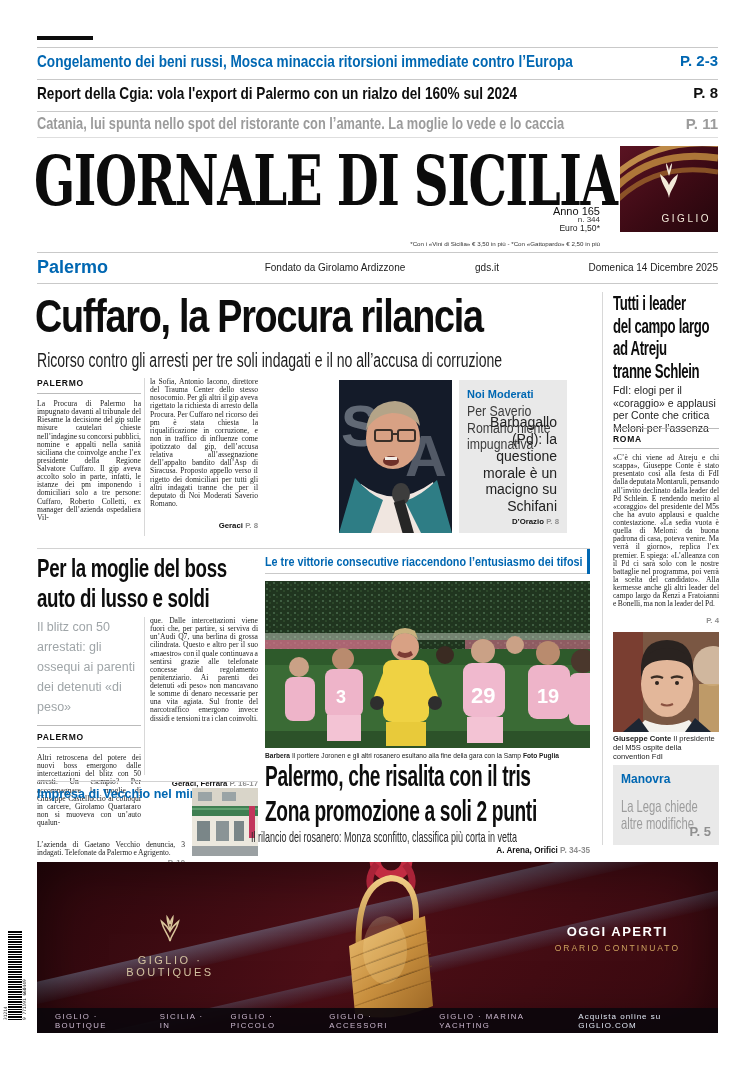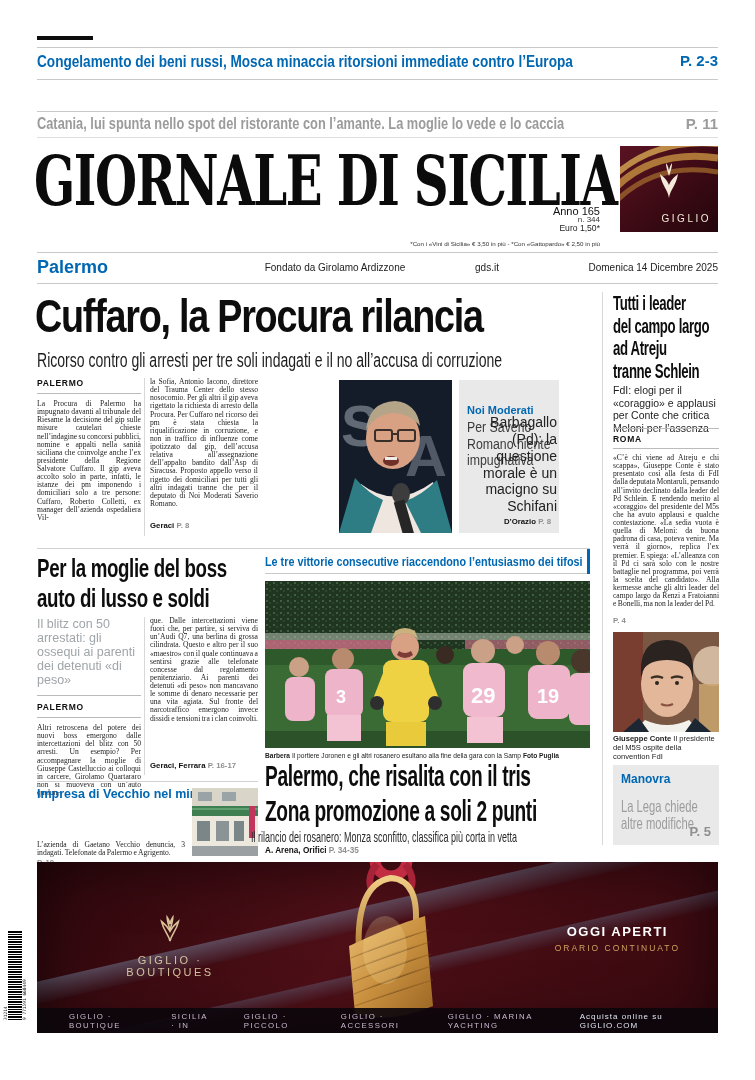--- a/index.html
+++ b/index.html
@@ -5,21 +5,21 @@
   html,body{margin:0;padding:0;background:#ffffff;}
   .page{position:relative;width:755px;height:1080px;background:#fff;overflow:hidden;
         font-family:"Liberation Sans",sans-serif;color:#111;}
   .abs{position:absolute;}
   .rule{position:absolute;height:1px;background:#c9c9c9;}
   .vrule{position:absolute;width:1px;background:#d8d8d8;}
   .fitx{transform-origin:left center;white-space:nowrap;display:inline-block;}
   .serifbody{font-family:"Liberation Serif","DejaVu Serif",serif;font-size:7.6px;line-height:1.07;
              text-align:justify;color:#1c1c1c;word-spacing:-0.4px;}
   .label{font-weight:bold;font-size:8.5px;letter-spacing:.7px;color:#0f0f0f;}
-  .byline{font-size:7.8px;font-weight:bold;color:#0f0f0f;}
+  .byline{font-size:7.8px;font-weight:bold;text-align:right;color:#0f0f0f;}
   .pg{color:#8f8f8f;}
   .strip-txt{font-weight:bold;font-size:17px;}
   .strip-pg{font-weight:bold;font-size:15px;position:absolute;right:0;top:0;}
   .blue{color:#0067b2;}
   .graytxt{color:#9b9b9b;}
   .headline{font-weight:bold;color:#0d0d0d;letter-spacing:-0.5px;}
   .graybox{background:#e9e9e9;}
   .capt{font-size:7.6px;line-height:1.18;color:#222;}
   .capt b{font-weight:bold;}
   svg text{font-family:"Liberation Sans",sans-serif;}
@@ -30,20 +30,24 @@
 <div class="page">
 
   <div class="abs" style="left:37px;top:36px;width:56px;height:4px;background:#0d0d0d;"></div>
 
   <div class="rule" style="left:37px;top:47px;width:681px;"></div>
   <div class="abs" style="left:37px;top:52px;width:681px;height:24px;">
     <span class="strip-txt blue fitx" style="transform:scaleX(.8);">Congelamento dei beni russi, Mosca minaccia ritorsioni immediate contro l’Europa</span>
     <span class="strip-pg blue">P. 2-3</span>
   </div>
   <div class="rule" style="left:37px;top:79px;width:681px;"></div>
+  <div class="abs" style="left:37px;top:84px;width:681px;height:24px;">
+    <span class="strip-txt fitx" style="transform:scaleX(.8);color:#0f0f0f;">Report della Cgia: vola l'export di Palermo con un rialzo del 160% sul 2024</span>
+    <span class="strip-pg" style="color:#0f0f0f;">P. 8</span>
+  </div>
   <div class="rule" style="left:37px;top:111px;width:681px;"></div>
   <div class="abs" style="left:37px;top:115px;width:681px;height:22px;">
     <span class="strip-txt graytxt fitx" style="font-size:16px;transform:scaleX(.8);">Catania, lui spunta nello spot del ristorante con l’amante. La moglie lo vede e lo caccia</span>
     <span class="strip-pg graytxt">P. 11</span>
   </div>
   <div class="rule" style="left:37px;top:137px;width:681px;background:#dedede;"></div>
 
   <div class="abs" style="left:34px;top:140px;width:610px;height:84px;overflow:visible;">
     <span class="fitx" style="font-family:'DejaVu Serif','Liberation Serif',serif;font-weight:bold;font-size:69px;letter-spacing:-2px;transform:scaleX(.70);color:#0b0b0b;">GIORNALE DI SICILIA</span>
   </div>
@@ -109,49 +113,49 @@
       <rect x="36" y="50" width="17" height="11" rx="2" fill="none" stroke="#3a2f28" stroke-width="2"></rect>
       <rect x="59" y="50" width="17" height="11" rx="2" fill="none" stroke="#3a2f28" stroke-width="2"></rect>
       <line x1="53" y1="54" x2="59" y2="54" stroke="#3a2f28" stroke-width="2"></line>
       <ellipse cx="52" cy="81" rx="8" ry="5" fill="#6e3029"></ellipse>
       <rect x="46" y="77" width="12" height="3" fill="#f2ece6"></rect>
       <ellipse cx="62" cy="114" rx="9" ry="11" fill="#3d3d3d"></ellipse>
       <rect x="60" y="120" width="11" height="40" fill="#262626" transform="rotate(-16 66 140)"></rect>
     </svg>
   </div>
 
-  <div class="abs graybox" style="left:459px;top:380px;width:100px;height:153px;padding:24px 8px;box-sizing:border-box;">
+  <div class="abs graybox" style="left:459px;top:380px;width:108px;height:153px;padding:8px 8px;box-sizing:border-box;">
     <div class="blue" style="font-weight:bold;font-size:11px;">Noi Moderati</div>
     <div style="margin-top:3px;line-height:15.5px;color:#3c3c3c;">
       <span class="fitx" style="font-size:14px;transform:scaleX(.88);">Per Saverio</span><br>
       <span class="fitx" style="font-size:14px;transform:scaleX(.88);">Romano niente</span><br>
       <span class="fitx" style="font-size:14px;transform:scaleX(.88);">impugnativa</span>
     </div>
     <div style="position:absolute;left:8px;bottom:18px;width:90px;font-size:14px;line-height:1.2;color:#222;text-align:right;">Barbagallo (Pd): la questione morale è un macigno su Schifani</div>
     <div style="position:absolute;right:8px;bottom:7px;font-size:7.8px;font-weight:bold;"><span>D’Orazio</span>
       <span class="pg">P. 8</span></div>
   </div>
 
   <div class="rule" style="left:37px;top:548px;width:553px;background:#d2d2d2;"></div>
 
   <div class="abs" style="left:37px;top:555px;line-height:27px;">
     <span class="headline fitx" style="font-size:26px;transform:scaleX(.72);">Per la moglie del boss</span><br>
     <span class="headline fitx" style="font-size:26px;transform:scaleX(.72);">auto di lusso e soldi</span>
   </div>
   <div class="abs" style="left:37px;top:617px;width:104px;">
-    <div style="font-size:12.5px;line-height:14px;color:#9fa5a8;">Il blitz con 50 arrestati: gli ossequi ai parenti dei detenuti «di peso»</div>
+    <div style="font-size:12.5px;line-height:20px;color:#9fa5a8;">Il blitz con 50 arrestati: gli ossequi ai parenti dei detenuti «di peso»</div>
     <div style="height:1px;background:#bbb;margin:8px 0 6px 0;"></div>
     <div class="label">PALERMO</div>
     <div style="height:1px;background:#bbb;margin:5px 0 6px 0;"></div>
     <div class="serifbody" style="height:90px;overflow:hidden;">Altri retroscena del potere dei nuovi boss emergono dalle intercettazioni del blitz con 50 arresti. Un esempio? Per accompagnare la moglie di Giuseppe Castelluccio ai colloqui in carcere, Girolamo Quartararo non si muoveva con un’auto qualun-</div>
   </div>
   <div class="vrule" style="left:144px;top:617px;height:158px;"></div>
   <div class="abs" style="left:150px;top:617px;width:108px;">
     <div class="serifbody" style="height:142px;overflow:hidden;">que. Dalle intercettazioni viene fuori che, per partire, si serviva di un’Audi Q7, una berlina di grossa cilindrata. Questo e altro per il suo «maestro» con il quale continuava a sentirsi grazie alle telefonate concesse dal regolamento penitenziario. Ai parenti dei detenuti «di peso» non mancavano le somme di denaro necessarie per una vita agiata. Sul fronte del narcotraffico emergono invece dissidi e tensioni tra i clan coinvolti.</div>
-    <div class="byline" style="margin-top:2px;"><span>Geraci, Ferrara</span>
+    <div class="byline" style="margin-top:20px;"><span>Geraci, Ferrara</span>
       <span class="pg">P. 16-17</span></div>
   </div>
 
   <div class="rule" style="left:37px;top:781px;width:221px;background:#d2d2d2;"></div>
 
   <div class="abs blue" style="left:37px;top:787px;font-weight:bold;font-size:12.5px;">Impresa di Vecchio nel mirino</div>
   <div class="abs serifbody" style="left:37px;top:841px;width:148px;height:18px;overflow:hidden;">L’azienda di Gaetano Vecchio denuncia, 3 indagati. Telefonate da Palermo e Agrigento.</div>
   <div class="abs byline" style="left:37px;top:858px;width:148px;"><span class="pg">P. 10</span></div>
   <div class="abs" style="left:192px;top:788px;width:66px;height:68px;">
     <svg width="66" height="68" viewBox="0 0 66 68">
@@ -329,21 +333,21 @@
     </div>
 
     <div class="abs" style="left:58px;top:48px;width:150px;text-align:center;">
       <svg width="34" height="34" viewBox="0 0 24 24">
         <path d="M12 22 C11 17 7.5 15 6 8 C9 10.5 10.5 12 12 15 C13.5 12 15 10.5 18 8 C16.5 15 13 17 12 22 Z" fill="none" stroke="#d9c49a" stroke-width="1.1"></path>
         <path d="M12 14 C10.5 9.5 10 7.5 10 5 C11.3 6.8 11.7 8.2 12 10 C12.3 8.2 12.7 6.8 14 5 C14 7.5 13.5 9.5 12 14 Z" fill="none" stroke="#d9c49a" stroke-width="1.1"></path>
       </svg>
       <div style="margin-top:6px;color:#d3c2a0;font-size:11px;letter-spacing:2.5px;">GIGLIO · BOUTIQUES</div>
     </div>
 
-    <div class="abs" style="left:0;bottom:0;width:681px;height:25px;background:rgba(12,6,12,.92);display:flex;align-items:center;padding:0 32px;box-sizing:border-box;gap:30px;">
+    <div class="abs" style="left:0;bottom:0;width:681px;height:25px;background:rgba(12,6,12,.92);display:flex;align-items:center;padding:0 18px;box-sizing:border-box;gap:22px;">
       <span style="color:#cbb8cf;font-size:7.8px;letter-spacing:1.4px;">GIGLIO · BOUTIQUE</span>
       <span style="color:#cbb8cf;font-size:7.8px;letter-spacing:1.4px;">SICILIA · IN</span>
       <span style="color:#cbb8cf;font-size:7.8px;letter-spacing:1.4px;">GIGLIO · PICCOLO</span>
       <span style="color:#cbb8cf;font-size:7.8px;letter-spacing:1.4px;">GIGLIO · ACCESSORI</span>
       <span style="color:#cbb8cf;font-size:7.8px;letter-spacing:1.4px;">GIGLIO · MARINA YACHTING</span>
       <span style="color:#dfe6f2;font-size:8px;letter-spacing:1px;margin-left:auto;">Acquista online su GIGLIO.COM</span>
     </div>
   </div>
 
   <div class="abs" style="left:3px;top:930px;width:28px;height:90px;">

